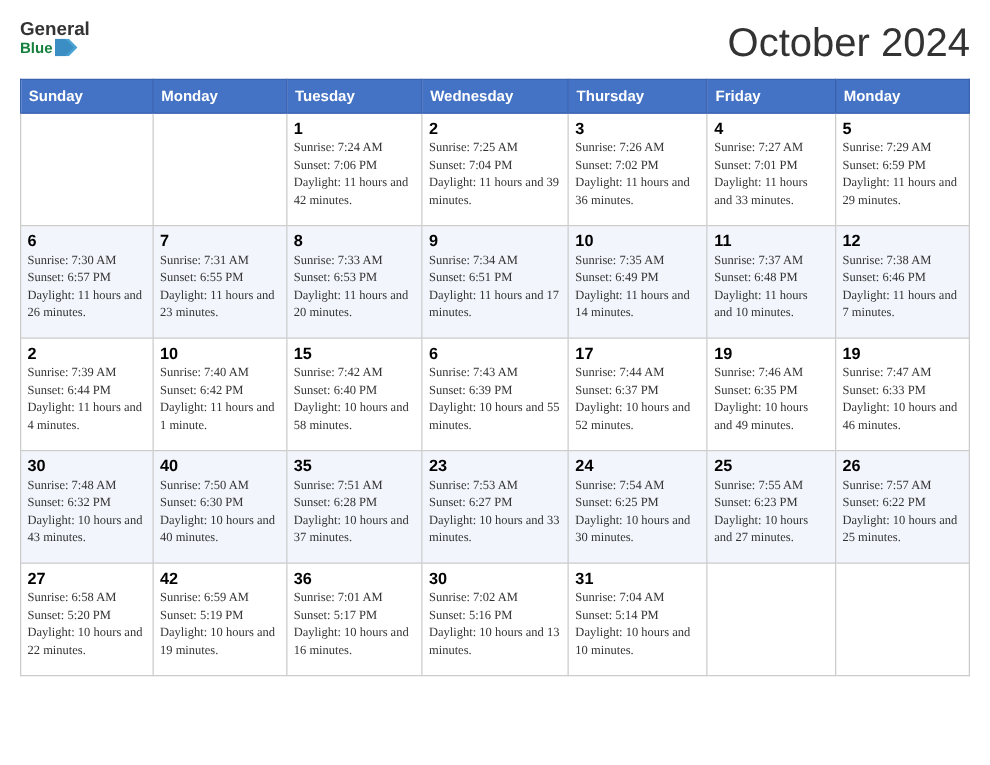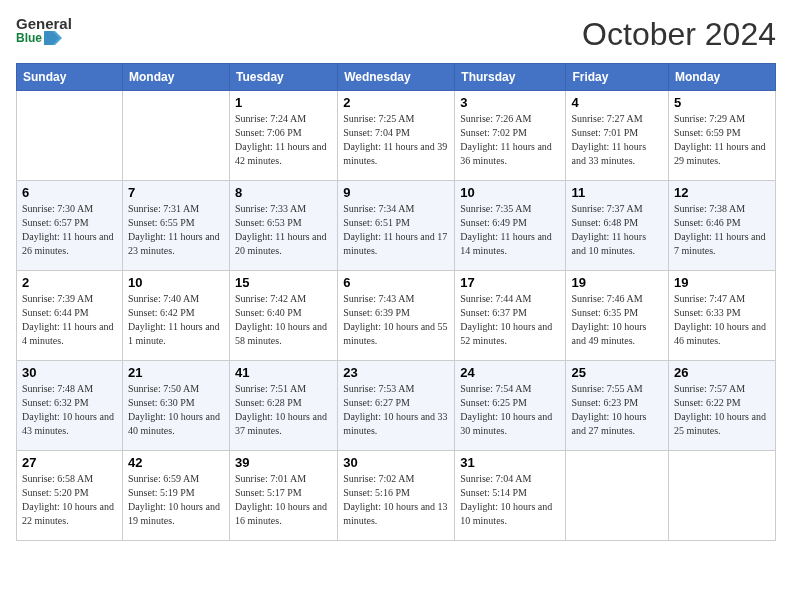--- a/index.html
+++ b/index.html
@@ -200,25 +200,25 @@
           <span class="day-number">19</span>
           <div class="day-info">Sunrise: 7:47 AM<br>Sunset: 6:33 PM<br>Daylight: 10 hours and 46 minutes.</div>
         </td>
       </tr>
       <tr>
         <td>
           <span class="day-number">30</span>
           <div class="day-info">Sunrise: 7:48 AM<br>Sunset: 6:32 PM<br>Daylight: 10 hours and 43 minutes.</div>
         </td>
         <td>
-          <span class="day-number">21</span>
+          <span class="day-number">40</span>
           <div class="day-info">Sunrise: 7:50 AM<br>Sunset: 6:30 PM<br>Daylight: 10 hours and 40 minutes.</div>
         </td>
         <td>
-          <span class="day-number">41</span>
+          <span class="day-number">35</span>
           <div class="day-info">Sunrise: 7:51 AM<br>Sunset: 6:28 PM<br>Daylight: 10 hours and 37 minutes.</div>
         </td>
         <td>
           <span class="day-number">23</span>
           <div class="day-info">Sunrise: 7:53 AM<br>Sunset: 6:27 PM<br>Daylight: 10 hours and 33 minutes.</div>
         </td>
         <td>
           <span class="day-number">24</span>
           <div class="day-info">Sunrise: 7:54 AM<br>Sunset: 6:25 PM<br>Daylight: 10 hours and 30 minutes.</div>
         </td>
@@ -234,21 +234,21 @@
       <tr>
         <td>
           <span class="day-number">27</span>
           <div class="day-info">Sunrise: 6:58 AM<br>Sunset: 5:20 PM<br>Daylight: 10 hours and 22 minutes.</div>
         </td>
         <td>
           <span class="day-number">42</span>
           <div class="day-info">Sunrise: 6:59 AM<br>Sunset: 5:19 PM<br>Daylight: 10 hours and 19 minutes.</div>
         </td>
         <td>
-          <span class="day-number">39</span>
+          <span class="day-number">36</span>
           <div class="day-info">Sunrise: 7:01 AM<br>Sunset: 5:17 PM<br>Daylight: 10 hours and 16 minutes.</div>
         </td>
         <td>
           <span class="day-number">30</span>
           <div class="day-info">Sunrise: 7:02 AM<br>Sunset: 5:16 PM<br>Daylight: 10 hours and 13 minutes.</div>
         </td>
         <td>
           <span class="day-number">31</span>
           <div class="day-info">Sunrise: 7:04 AM<br>Sunset: 5:14 PM<br>Daylight: 10 hours and 10 minutes.</div>
         </td>

